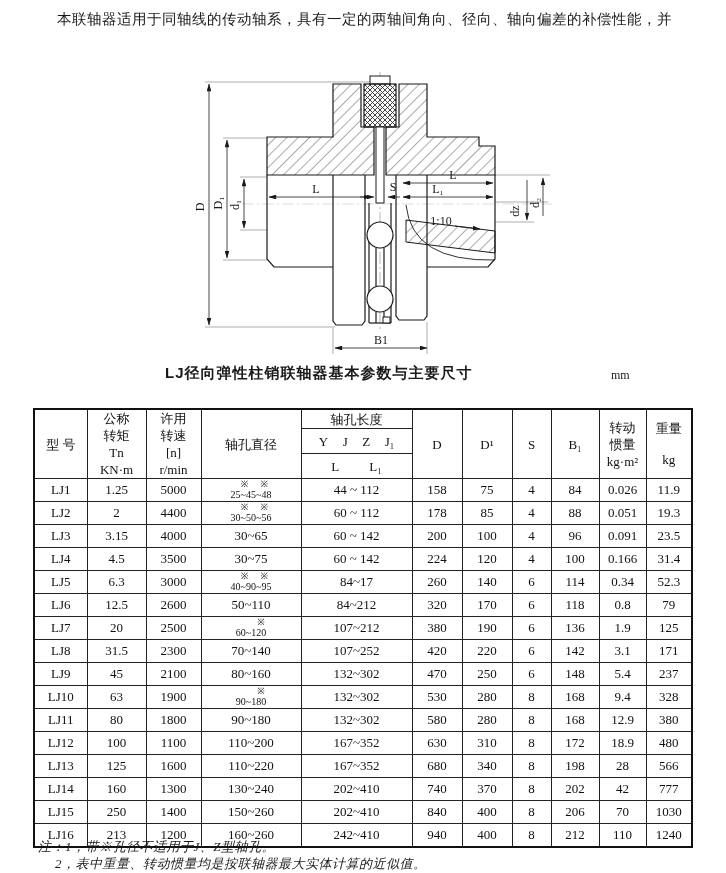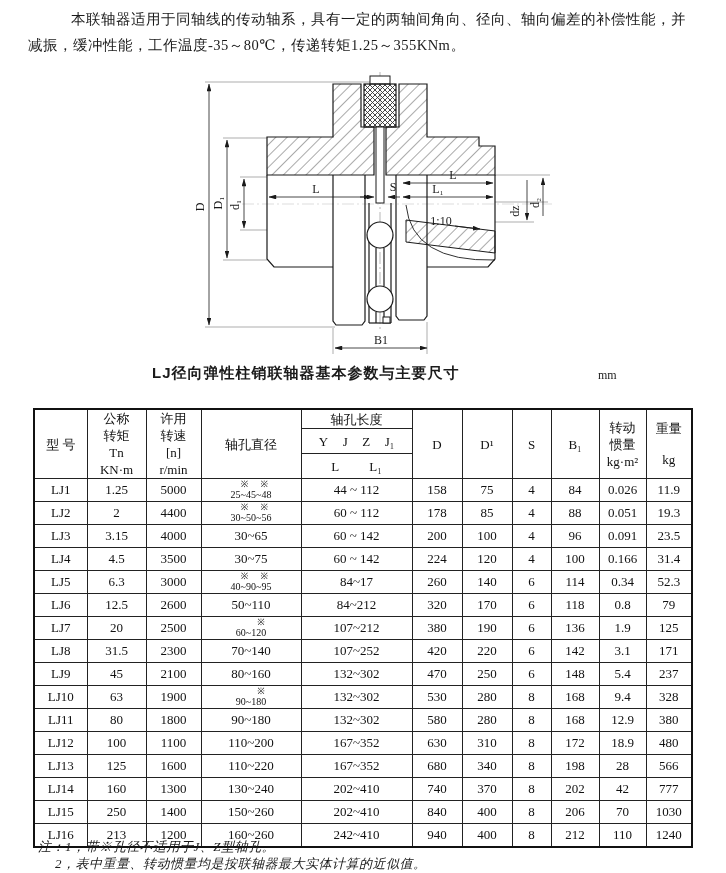--- a/index.html
+++ b/index.html
@@ -4,25 +4,25 @@
 <style>
   html,body { margin:0; padding:0; background:#fff; }
   .page {
     position:relative; width:726px; height:873px; background:#fff;
     font-family:"Liberation Serif","DejaVu Serif",serif; color:#1a1a1a;
     overflow:hidden;
   }
   
   .intro { position:absolute; top:6px; left:28px; width:672px;
     font-size:14.5px; line-height:26px; letter-spacing:0.5px; }
-  .intro .l1 { text-indent:2em;text-align:center; }
+  .intro .l1 { text-indent:2em; }
   
   .figure { position:absolute; left:150px; top:70px; width:440px; height:290px; }
   
-  .table-title-row { position:absolute; top:364px; left:20px; width:658px; height:22px; }
+  .table-title-row { position:absolute; top:364px; left:33px; width:658px; height:22px; }
   .table-title { position:absolute; left:132px; top:0; font-size:15px; font-weight:bold;
     letter-spacing:1px; font-family:"Liberation Sans","DejaVu Sans",sans-serif; }
   .unit { position:absolute; left:578px; top:4px; font-size:12px; }
   
   table.params { position:absolute; left:33px; top:408px; border-collapse:collapse;
     border:2px solid #111; table-layout:fixed; }
   table.params th, table.params td {
     border:1px solid #222; text-align:center; vertical-align:middle;
     padding:0; font-weight:normal; font-size:13px; color:#111;
     font-family:"Liberation Serif","DejaVu Serif",serif;
@@ -44,21 +44,20 @@
   
   .figure svg text { font-family:"Liberation Serif","DejaVu Serif",serif; font-size:12px; fill:#1a1a1a; }
 </style>
 </head>
 <body>
 
 <div class="page">
 
   <div class="intro">
     <div class="l1">本联轴器适用于同轴线的传动轴系，具有一定的两轴间角向、径向、轴向偏差的补偿性能，并</div>
-    <div class="l2">减振，缓冲性能，工作温度-35～80℃，传递转矩1.25～355KNm。</div>
   </div>
 
   <div class="figure">
     <svg viewBox="0 0 440 290" width="440" height="290">
       <defs>
         <pattern id="hatch" width="8" height="8" patternUnits="userSpaceOnUse" patternTransform="rotate(45)">
           <line x1="0" y1="0" x2="0" y2="8" stroke="#555" stroke-width="1"></line>
         </pattern>
         <pattern id="xhatch" width="5" height="5" patternUnits="userSpaceOnUse">
           <path d="M0,5 L5,0 M0,0 L5,5" stroke="#333" stroke-width="0.9"></path>

